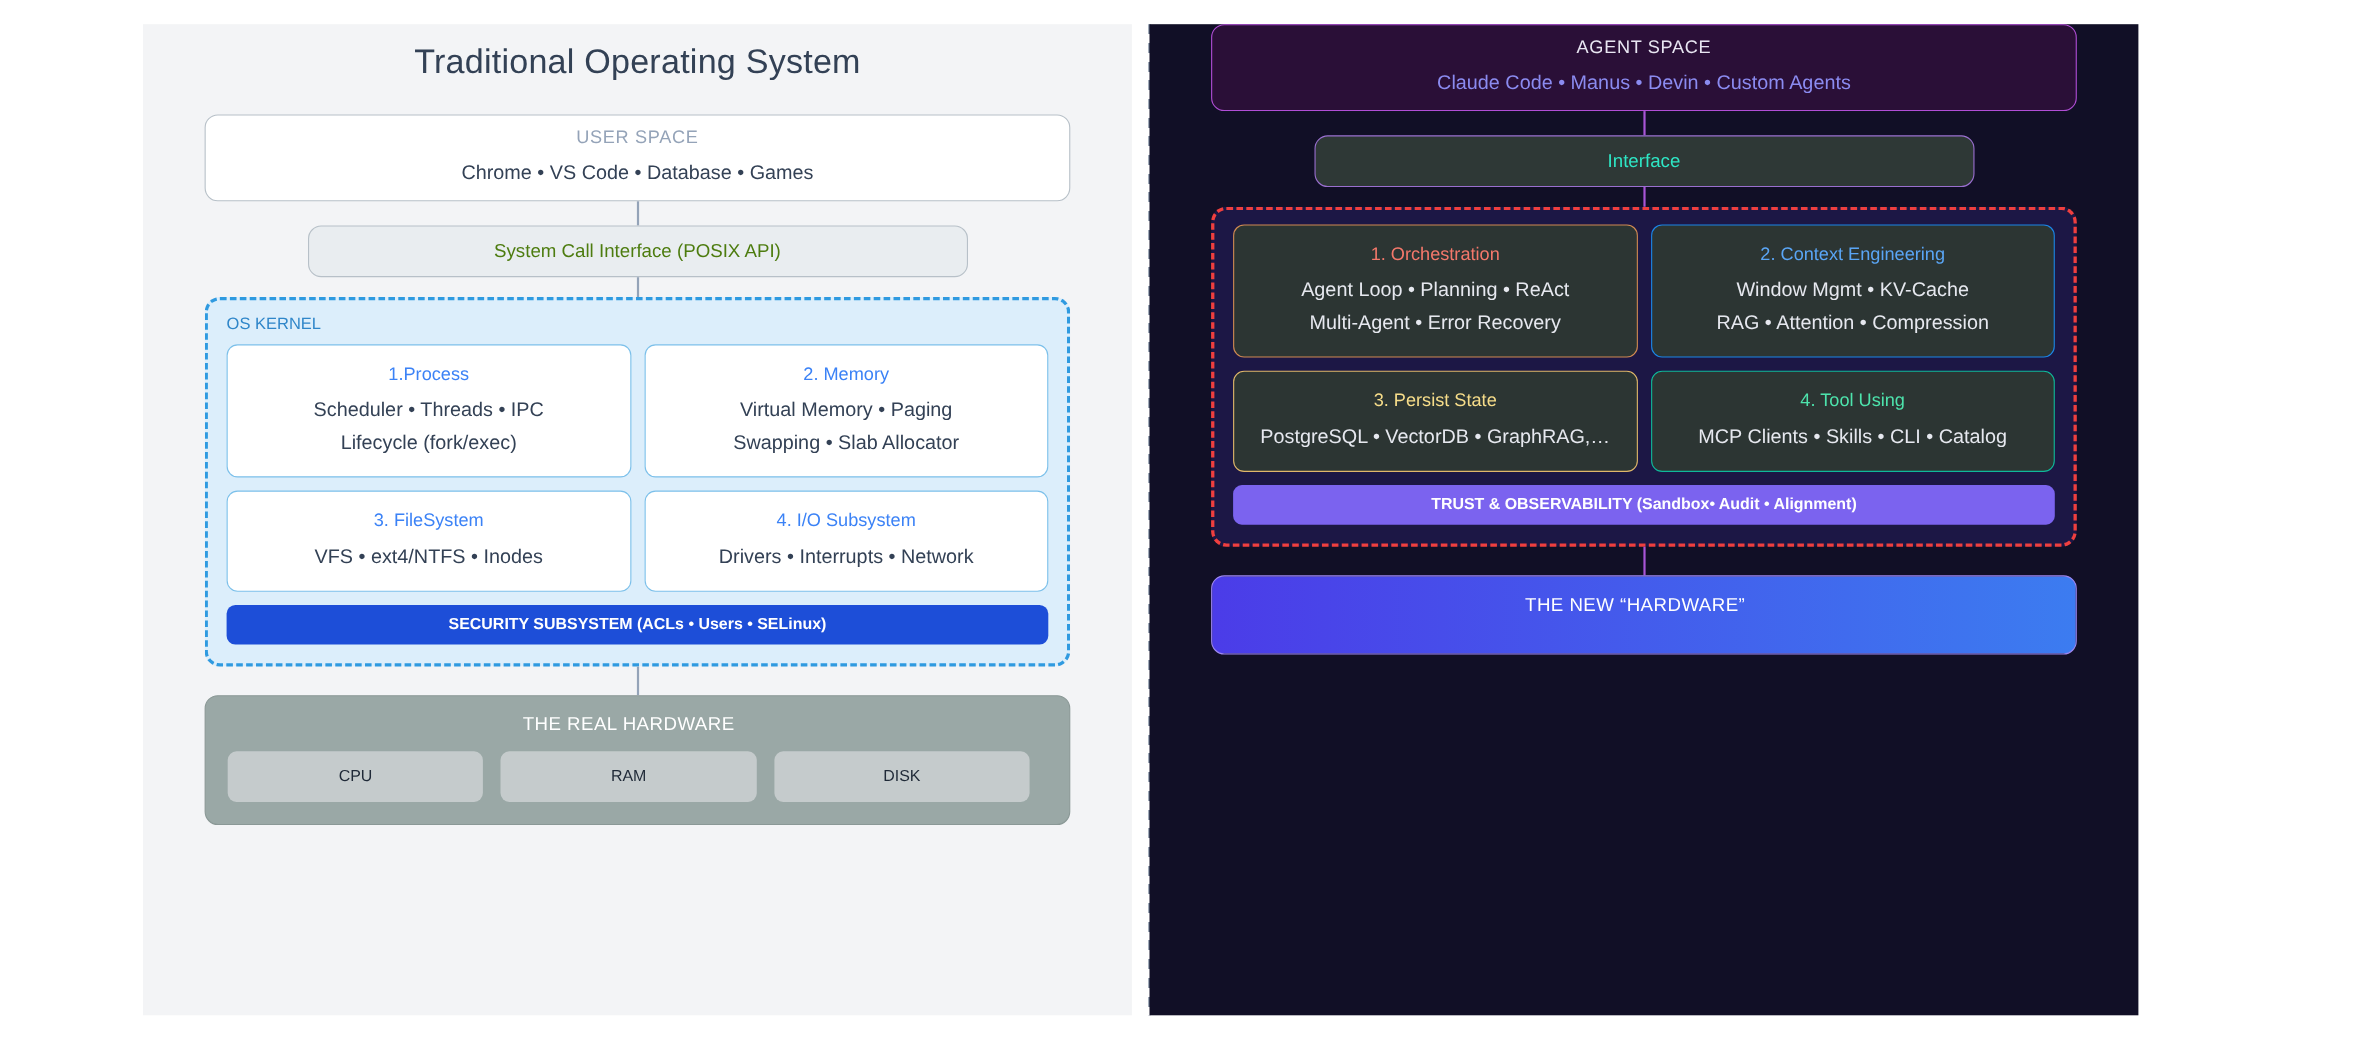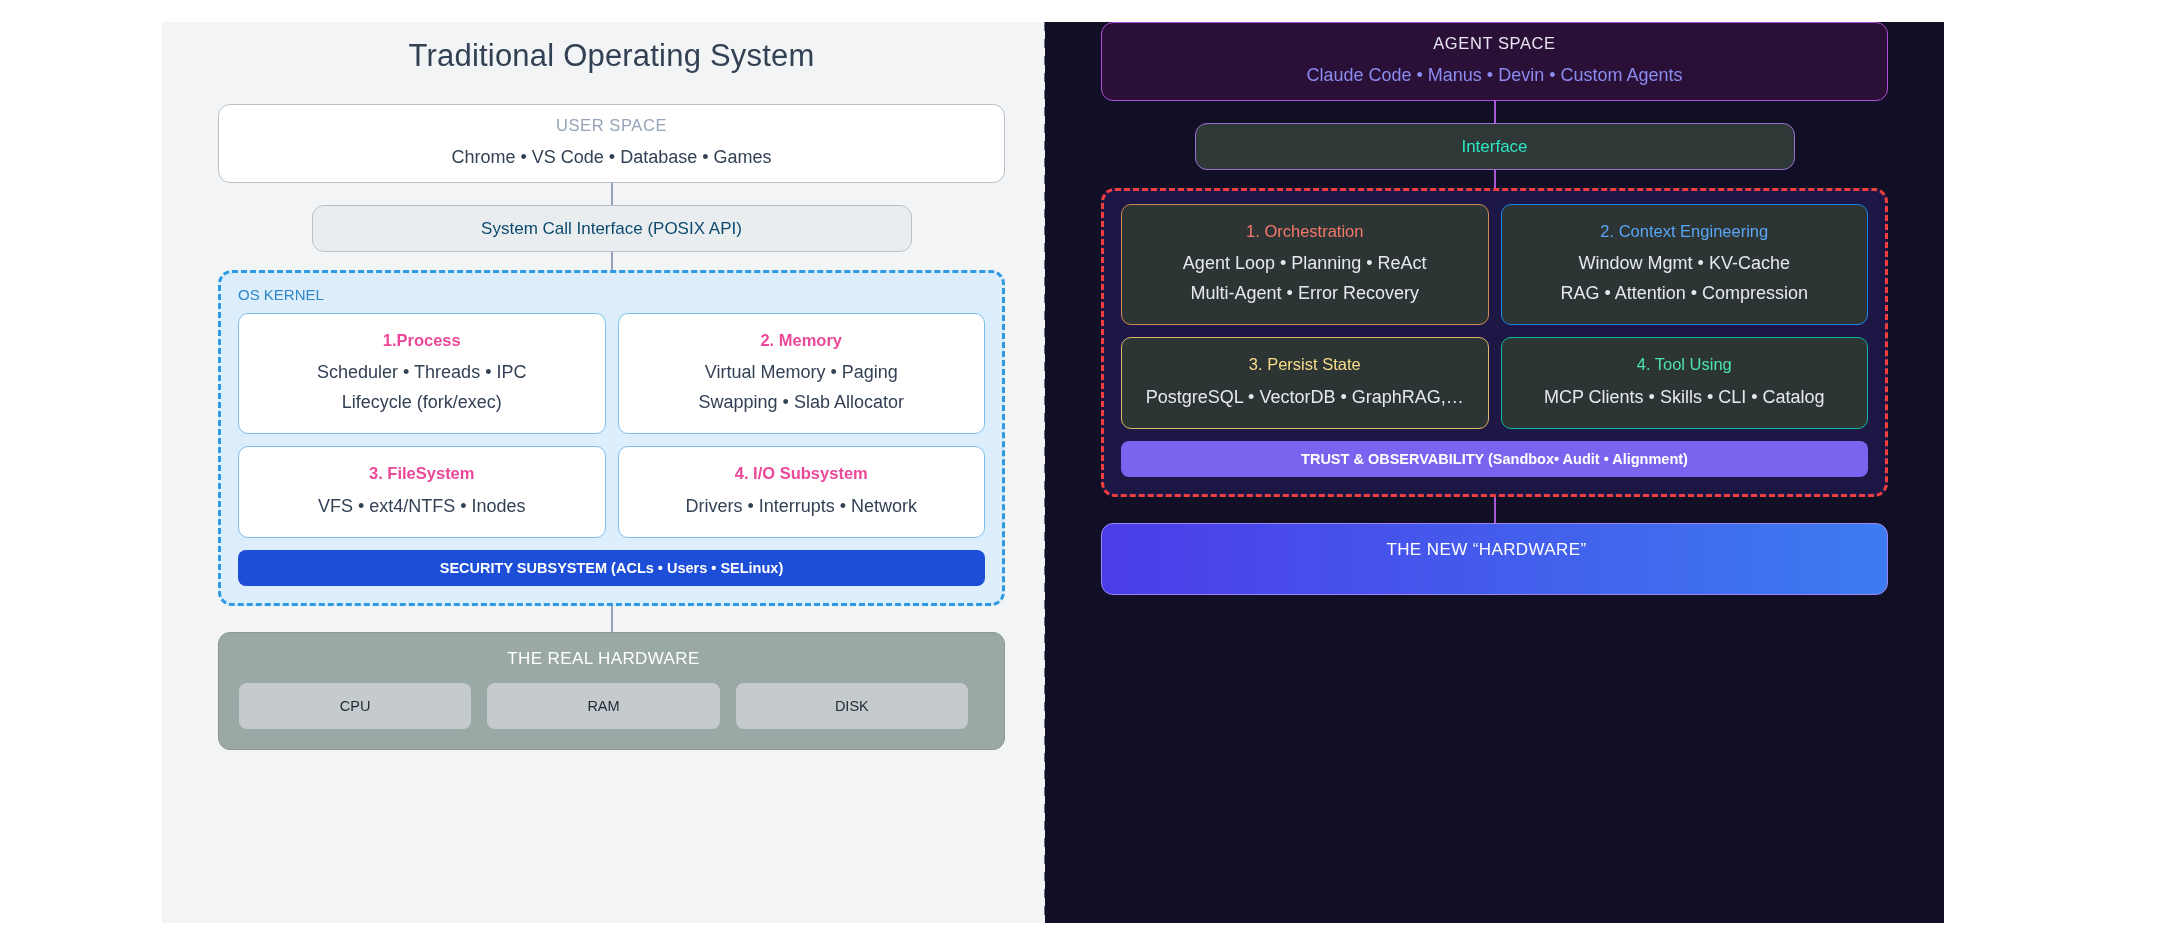--- a/index.html
+++ b/index.html
@@ -11,21 +11,21 @@
   }
   .canvas { position: relative; width: 2161px; height: 945px; }
 
   .panel {
     position: absolute;
     top: 22px;
     width: 899px;
     height: 901px;
     padding: 0 56px;
   }
-  .panel-left  { left: 162px;  background: #f3f4f6; }
+  .panel-left  { left: 130px;  background: #f3f4f6; }
   .panel-right { left: 1045px; background: #110f26; }
 
   .divider {
     position: absolute;
     left: 1044px; top: 22px;
     width: 2px; height: 901px;
     background: repeating-linear-gradient(to bottom,
       #64748b 0px, #64748b 9px, rgba(0,0,0,0) 9px, rgba(0,0,0,0) 17px);
   }
 
@@ -75,21 +75,21 @@
   .conn-22 { height: 22px; }
   .conn-26 { height: 26px; }
 
   
   .sys-box {
     height: 47px;
     display: flex; align-items: center; justify-content: center;
     width: 600px; margin: 0 auto;
     font-size: 17px;
   }
-  .sys-left  { background: #e9edf0; border: 1.5px solid #b7c0c8; color: #0c4a6e; }
+  .sys-left  { background: #e9edf0; border: 1.5px solid #b7c0c8; color: #4d7c0f; }
   .sys-right { background: #2e3836; border: 1.5px solid #9a6fd0; color: #2ee6c5; }
 
   
   .kernel {
     border-radius: 14px;
     padding: 13px 17px 17px 17px;
   }
   .kernel-left  { background: #dceefb; border: 3px dashed #2f9ae0; }
   .kernel-right { background: #1c1745; border: 3px dashed #ef3f3f; }
   .kernel-label { font-size: 15px; margin-bottom: 10px; text-align: left; }
@@ -99,21 +99,21 @@
   .kgrid { display: grid; grid-template-columns: 1fr 1fr; gap: 12px; }
 
   .kcard {
     border-radius: 10px;
     padding: 16px 12px;
     min-height: 96px;
     text-align: center;
   }
   .kcard-tall { min-height: 104px; }
   .kcard-left  { background: #ffffff; border: 1.5px solid #7cc0ea; }
-  .kcard-left .box-title { color: #ec4899; font-weight: bold; }
+  .kcard-left .box-title { color: #3b82f6; }
   .kcard-left .box-sub   { color: #334155; }
   .kcard-right { background: #2c3533; }
   .kcard-right .box-sub  { color: #e6e8ef; }
 
   .bar {
     margin-top: 12px;
     height: 36px;
     border-radius: 8px;
     display: flex; align-items: center; justify-content: center;
     font-size: 14.5px; font-weight: bold; color: #ffffff;

